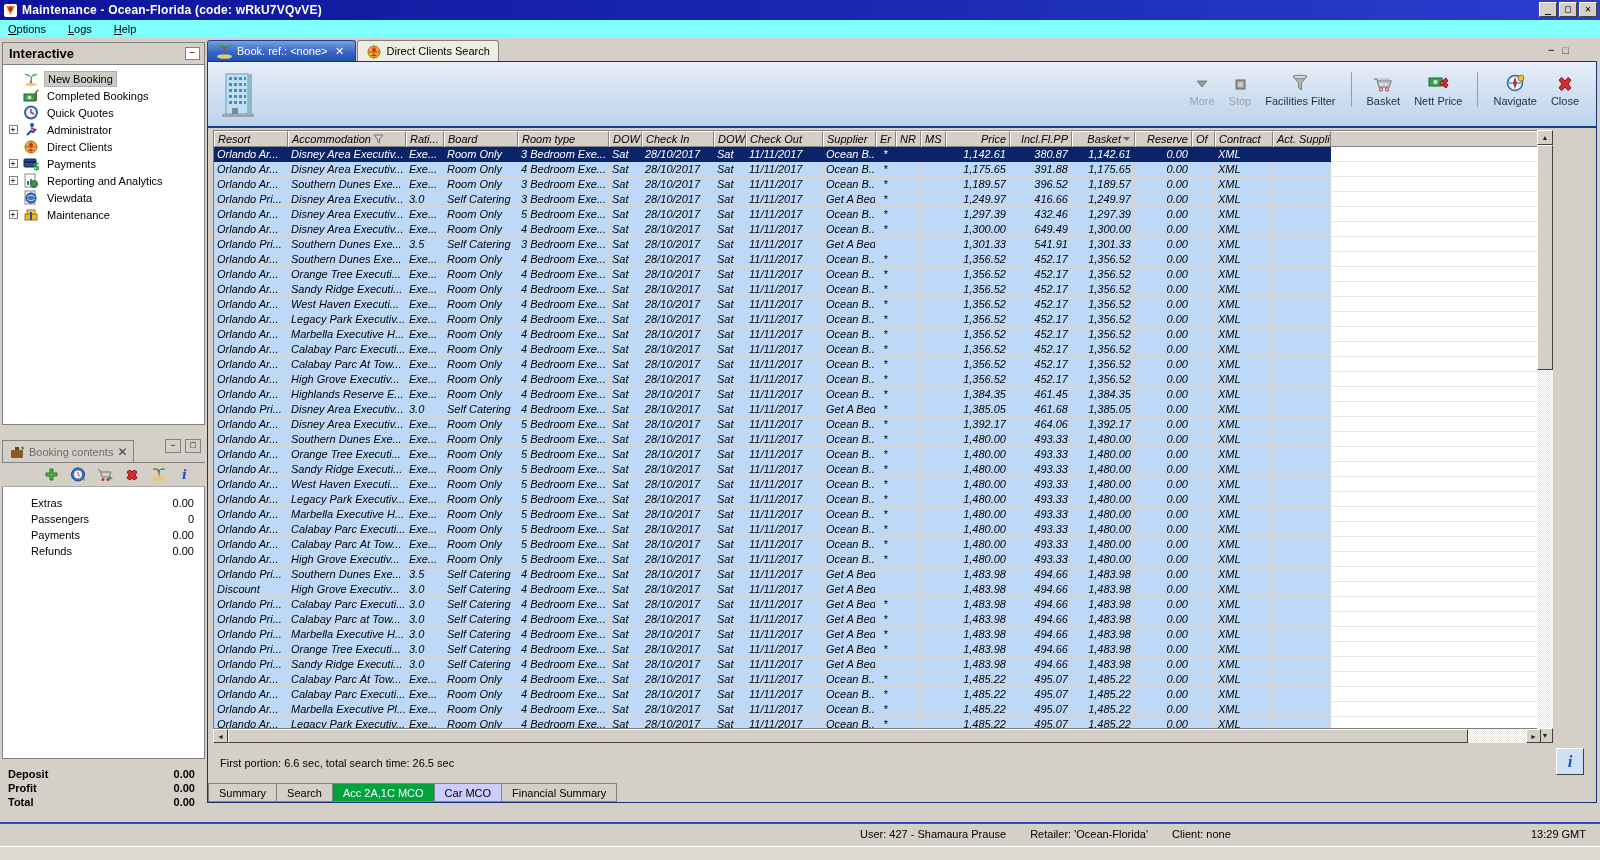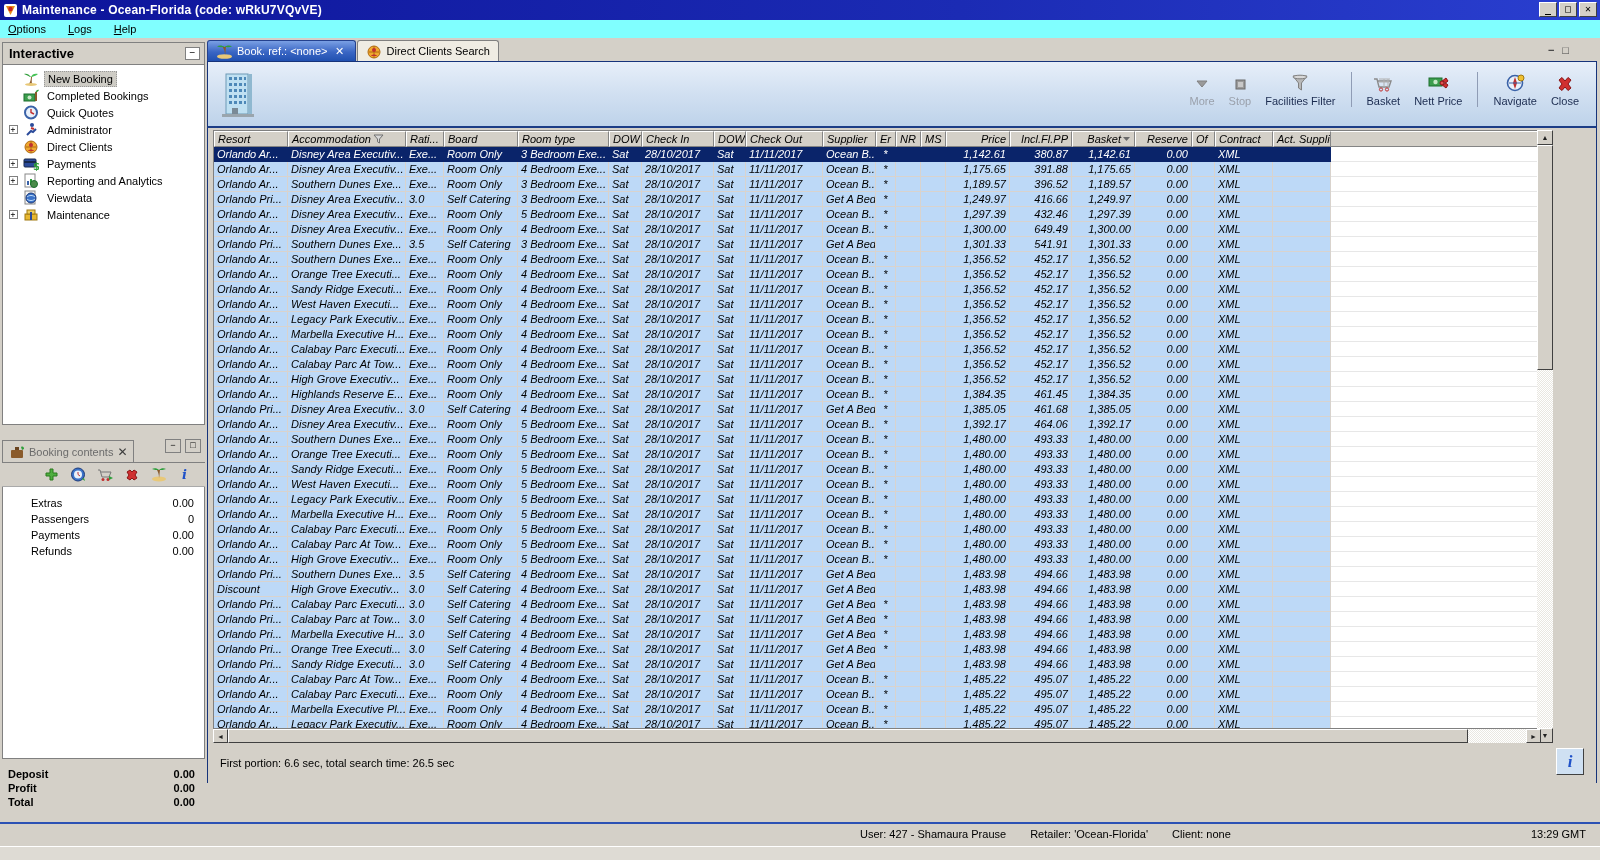--- a/index.html
+++ b/index.html
@@ -1521,20 +1521,27 @@
       <span id="hthumb" class="btn3d"></span>
       <span class="sb-btn-h btn3d" style="right:0">►</span>
     </div>
   </div>
 
   <div id="main-footer">
     <span id="search-time">First portion: 6.6 sec, total search time: 26.5 sec</span>
     <span id="info-btn" class="btn3d">i</span>
   </div>
 
+  <div id="bottom-tabs">
+      <span class="b-tab">Summary</span>
+      <span class="b-tab">Search</span>
+      <span class="b-tab green">Acc 2A,1C MCO</span>
+      <span class="b-tab lavender">Car MCO</span>
+      <span class="b-tab">Financial Summary</span>
+    </div>
 </div>
 
 <div id="statusbar">
   <span id="status-user">
     <span>User: 427 - Shamaura Prause</span>
     <span>Retailer: 'Ocean-Florida'</span>
     <span>Client: none</span>
   </span>
   <span id="status-time">13:29 GMT</span>
 </div>

